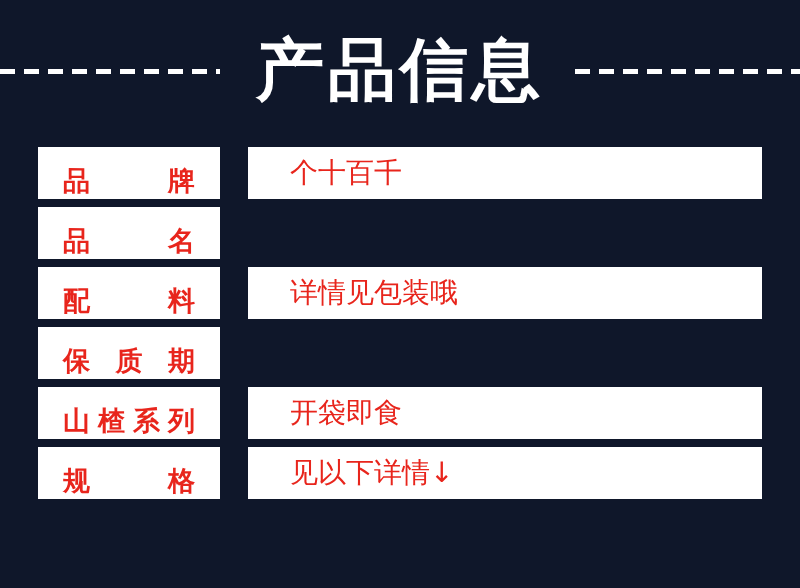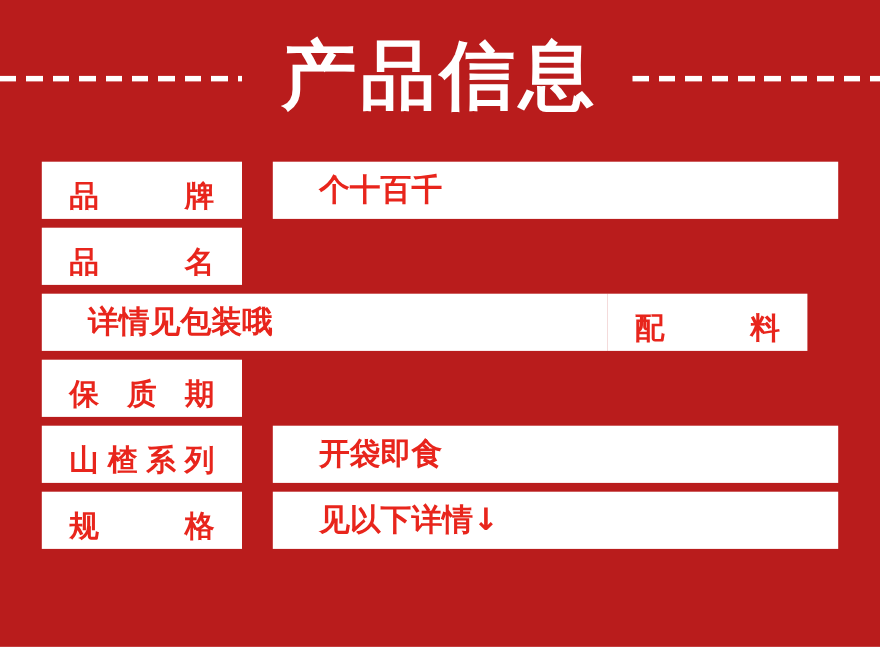--- a/index.html
+++ b/index.html
@@ -10,21 +10,21 @@
     width: 800px;
     height: 588px;
     overflow: hidden;
     font-family: "DejaVu Sans", "Liberation Sans", sans-serif;
   }
 
   #page {
     position: relative;
     width: 800px;
     height: 588px;
-    background: #b91c1c;
+    background: #0f172a;
     box-sizing: border-box;
   }
 
   
   .header {
     position: relative;
     height: 140px;
     width: 800px;
     display: flex;
     align-items: center;
@@ -92,30 +92,30 @@
     font-weight: bold;
   }
   .label-text {
     display: block;
     width: 132px;
     text-align: justify;
     text-align-last: justify;
     font-size: 27px;
     line-height: 34px;
     white-space: nowrap;
-    font-family: Liberation Mono, monospace;
+    font-family: Liberation Sans, sans-serif;
     margin-top: 15px;
   }
 
   .cell-value {
     width: 514px;
     flex: 0 0 514px;
     padding-left: 42px;
     font-size: 28px;
-    font-weight: bold;
+    font-weight: normal;
     line-height: 36px;
     white-space: nowrap;
     font-family: "DejaVu Sans", "Liberation Sans", sans-serif;
   }
 </style>
 </head>
 <body>
 
 <div id="page">
 
@@ -134,24 +134,24 @@
       <div class="cell cell-value">个十百千</div>
     </div>
 
     <div class="info-row">
       <div class="cell cell-label">
         <span class="label-text">品名</span>
       </div>
     </div>
 
     <div class="info-row">
-      <div class="cell cell-value">详情见包装哦</div>
       <div class="cell cell-label">
         <span class="label-text">配料</span>
       </div>
+      <div class="cell cell-value">详情见包装哦</div>
     </div>
 
     <div class="info-row">
       <div class="cell cell-label">
         <span class="label-text">保质期</span>
       </div>
     </div>
 
     <div class="info-row">
       <div class="cell cell-label">

